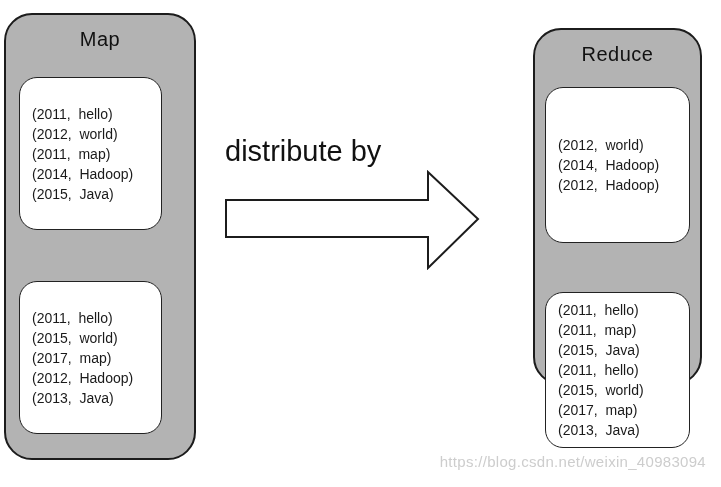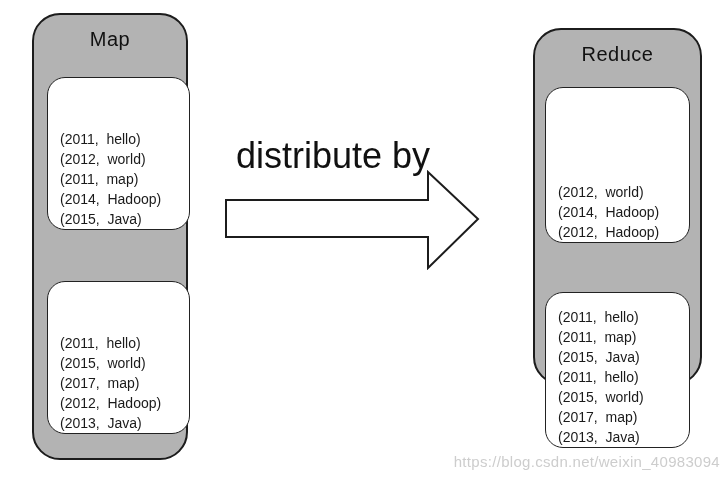--- a/index.html
+++ b/index.html
@@ -10,59 +10,59 @@
     font-family: "Liberation Sans", sans-serif;
   }
   .canvas { position: absolute; inset: 0; }
 
   .container {
     position: absolute; box-sizing: border-box;
     background: #b3b3b3;
     border: 2px solid #1c1c1c;
     border-radius: 28px;
   }
-  .container--map    { left: 32px;  top: 13px; width: 156px; height: 447px; }
+  .container--map    { left: 4px;  top: 13px; width: 192px; height: 447px; }
   .container--reduce { left: 533px; top: 28px; width: 169px; height: 357px; }
 
   .container__title {
     text-align: center; margin-top: 13px;
     font-size: 20px; color: #111111; letter-spacing: 0.5px;
   }
 
   .kv-box {
     position: absolute; box-sizing: border-box;
     background: #ffffff;
     border: 1.5px solid #222222;
     border-radius: 18px;
-    display: flex; flex-direction: column; justify-content: flex-end;
+    display: flex; flex-direction: column; justify-content: center;
     padding-left: 12px;
   }
   .map-box-1    { left: 13px; top: 62px;  width: 143px; height: 153px; }
   .map-box-2    { left: 13px; top: 266px; width: 143px; height: 153px; }
   .reduce-box-1 { left: 10px; top: 57px;  width: 145px; height: 156px; }
   .reduce-box-2 { left: 10px; top: 262px; width: 145px; height: 156px; }
 
   .pair {
     font-size: 14px; line-height: 20px;
     color: #1a1a1a; white-space: pre;
   }
 
   .arrow-label {
     position: absolute; left: 225px; top: 135px; width: 216px;
-    text-align: center; font-size: 36px; color: #111111;
+    text-align: left; font-size: 29px; color: #111111;
   }
   .arrow-svg { position: absolute; left: 224px; top: 170px; }
 
   .wm-band {
     position: absolute; left: 433px; top: 449px;
     width: 288px; height: 13px;
     background: rgba(255, 255, 255, 0.5);
   }
   .watermark {
-    position: absolute; top: 453px; right: 1px;
+    position: absolute; top: 453px; right: 15px;
     font-size: 15px; color: #cdcdcd; letter-spacing: 0.3px;
   }
 </style>
 </head>
 <body>
 
 <div class="canvas">
 
   <section class="container container--map">
     <div class="container__title">Map</div>

